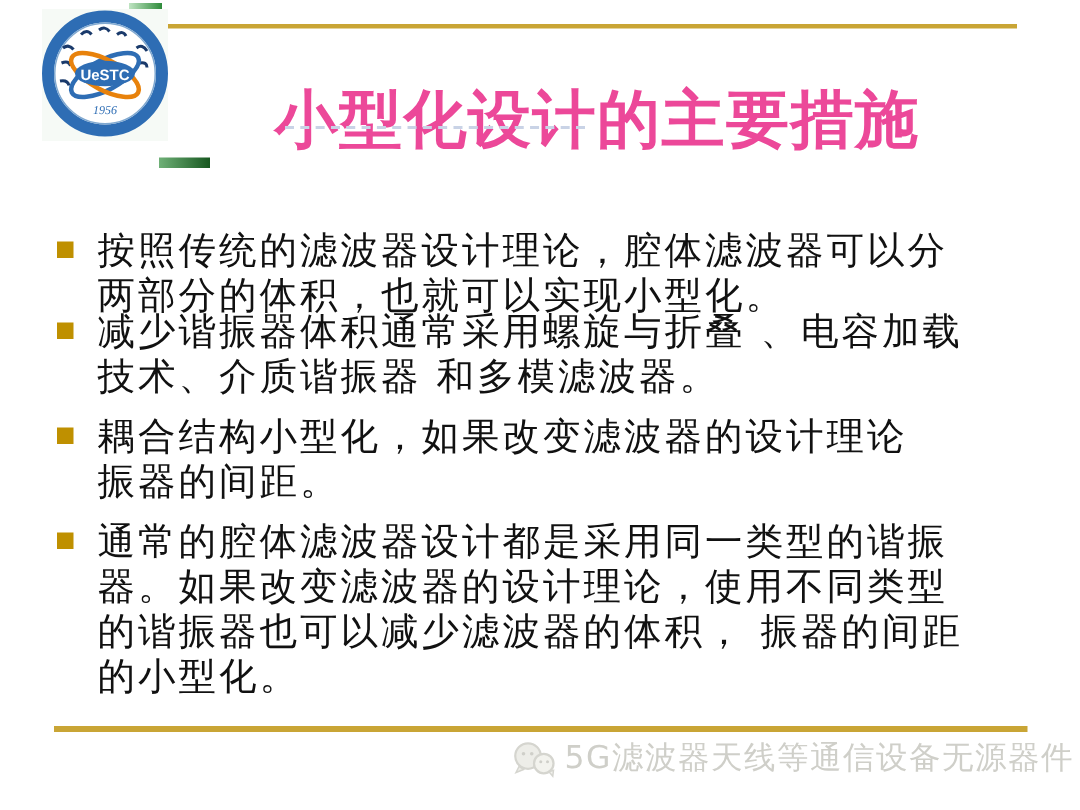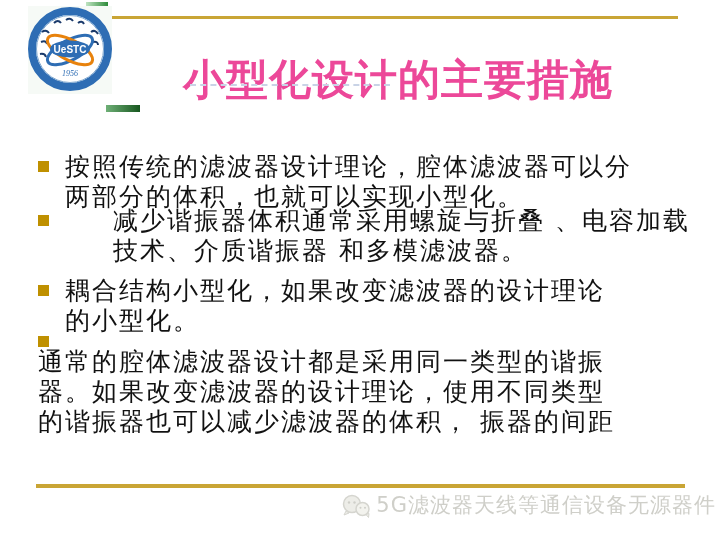--- a/index.html
+++ b/index.html
@@ -19,21 +19,21 @@
     position:absolute; left:138px; top:24px; width:560px;
     font-family:"DejaVu Serif", serif; font-weight:bold; font-size:42px;
     color:#ec4899; letter-spacing:1px; white-space:nowrap;margin-left:45px;
   }
   .title-underline { position:absolute; left:190px; top:84px; width:200px; height:0;
     border-top:2px dashed #C9D3E6; }
   .bullet { position:absolute; left:38px; width:652px; display:flex; }
   .bullet-marker { width:11px; height:11px; background:#BF9000; margin-top:9px;
     margin-right:16px; flex:none; }
   .bullet-text { font-size:25px; line-height:30px; color:#111111; letter-spacing:2px; }
-  .b1 { top:112px;margin-top:40px; } .b2 { top:206px;justify-content:space-between; } .b3 { top:276px; } .b4 { top:327px;flex-direction:column; }
+  .b1 { top:112px;margin-top:40px; } .b2 { top:206px; } .b3 { top:276px; } .b4 { top:346px; }
   .rule-bottom { position:absolute; left:36px; top:484px; width:649px; height:4px; background:#C9A535; }
   .footer { position:absolute; right:4px; top:491px; display:flex; align-items:center;
     color:#CFCFC9; font-size:21px; letter-spacing:1px;justify-content:flex-end; }
   .footer .wx { margin-right:5px; margin-top:3px; }
 </style>
 </head>
 <body>
 
 <div class="slide">
 
@@ -77,30 +77,31 @@
     <div class="bullet-text">
       <div>减少谐振器体积通常采用螺旋与折叠 、电容加载</div>
       <div>技术、介质谐振器 和多模滤波器。</div>
     </div>
   </div>
 
   <div class="bullet b3">
     <span class="bullet-marker"></span>
     <div class="bullet-text">
       <div>耦合结构小型化，如果改变滤波器的设计理论</div>
-      <div>的小型化。</div>
+      <div>振器的间距。</div>
     </div>
   </div>
 
   <div class="bullet b4">
     <span class="bullet-marker"></span>
     <div class="bullet-text">
       <div>通常的腔体滤波器设计都是采用同一类型的谐振</div>
       <div>器。如果改变滤波器的设计理论，使用不同类型</div>
       <div>的谐振器也可以减少滤波器的体积， 振器的间距</div>
+      <div>的小型化。</div>
     </div>
   </div>
 
   <div class="rule-bottom"></div>
   <div class="footer">
     <svg class="wx" width="30" height="25" viewBox="0 0 30 25">
       <circle cx="11" cy="10" r="8.5" fill="#EDEDE8" stroke="#D5D5CF" stroke-width="1.5"></circle>
       <circle cx="8" cy="8.5" r="1.2" fill="#CFCFC9"></circle>
       <circle cx="13.5" cy="8.5" r="1.2" fill="#CFCFC9"></circle>
       <path d="M5 17 l-2 4 l5 -2 z" fill="#EDEDE8" stroke="#D5D5CF" stroke-width="1"></path>

